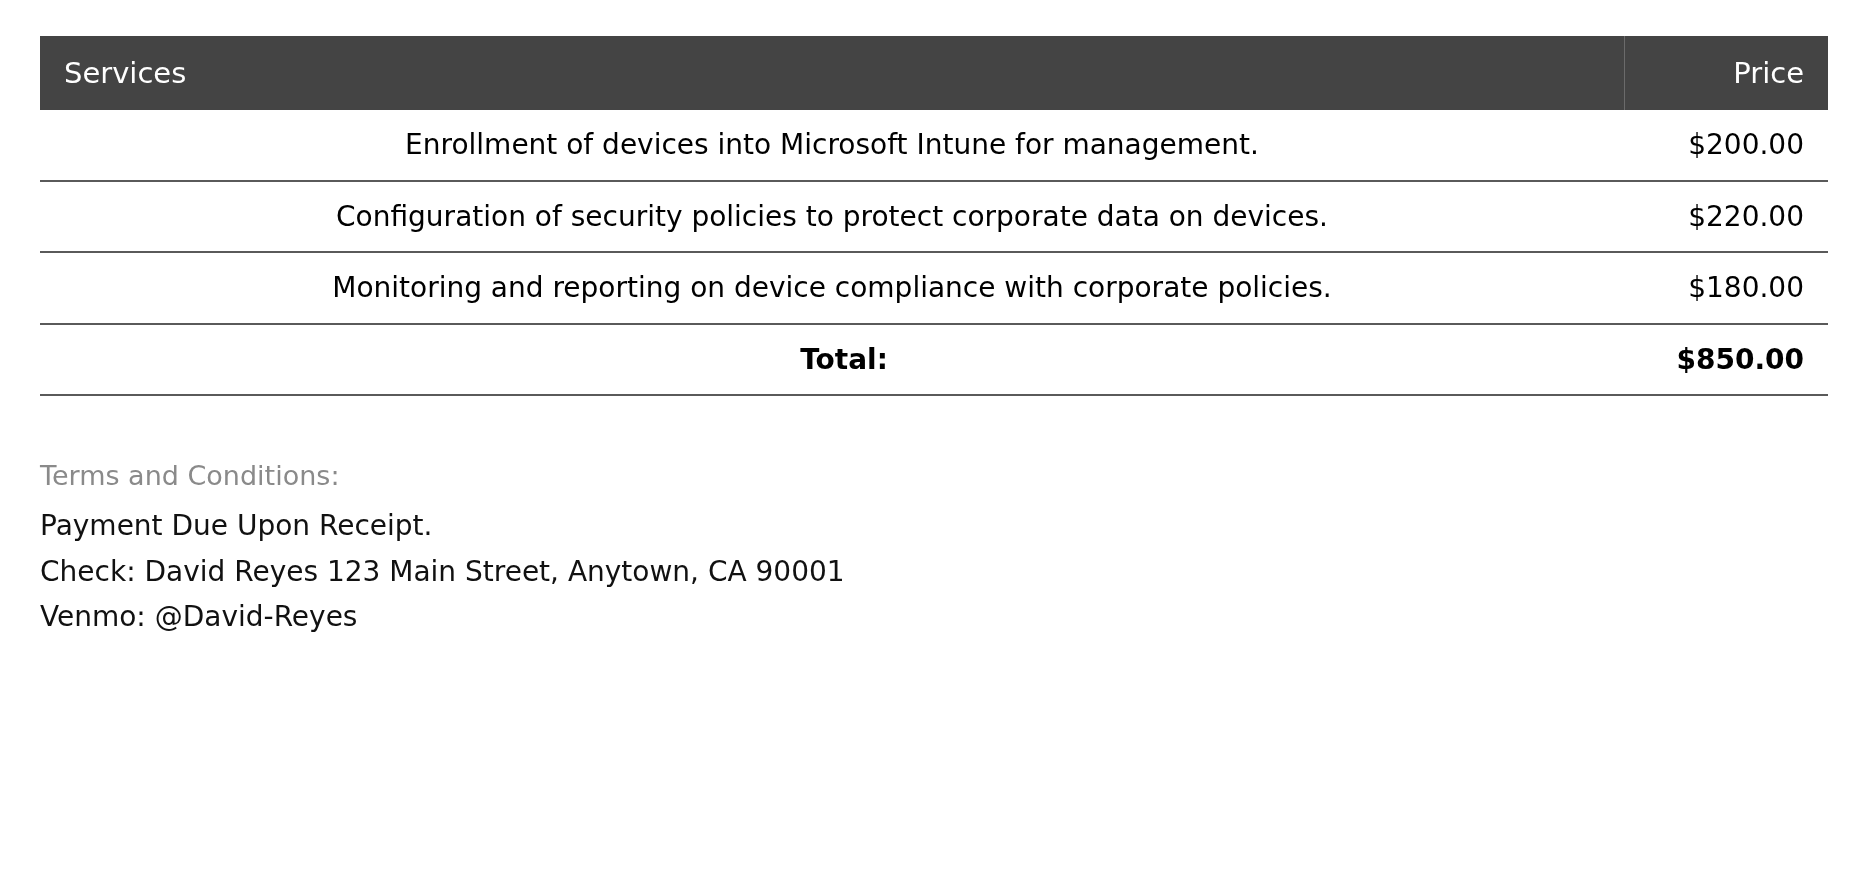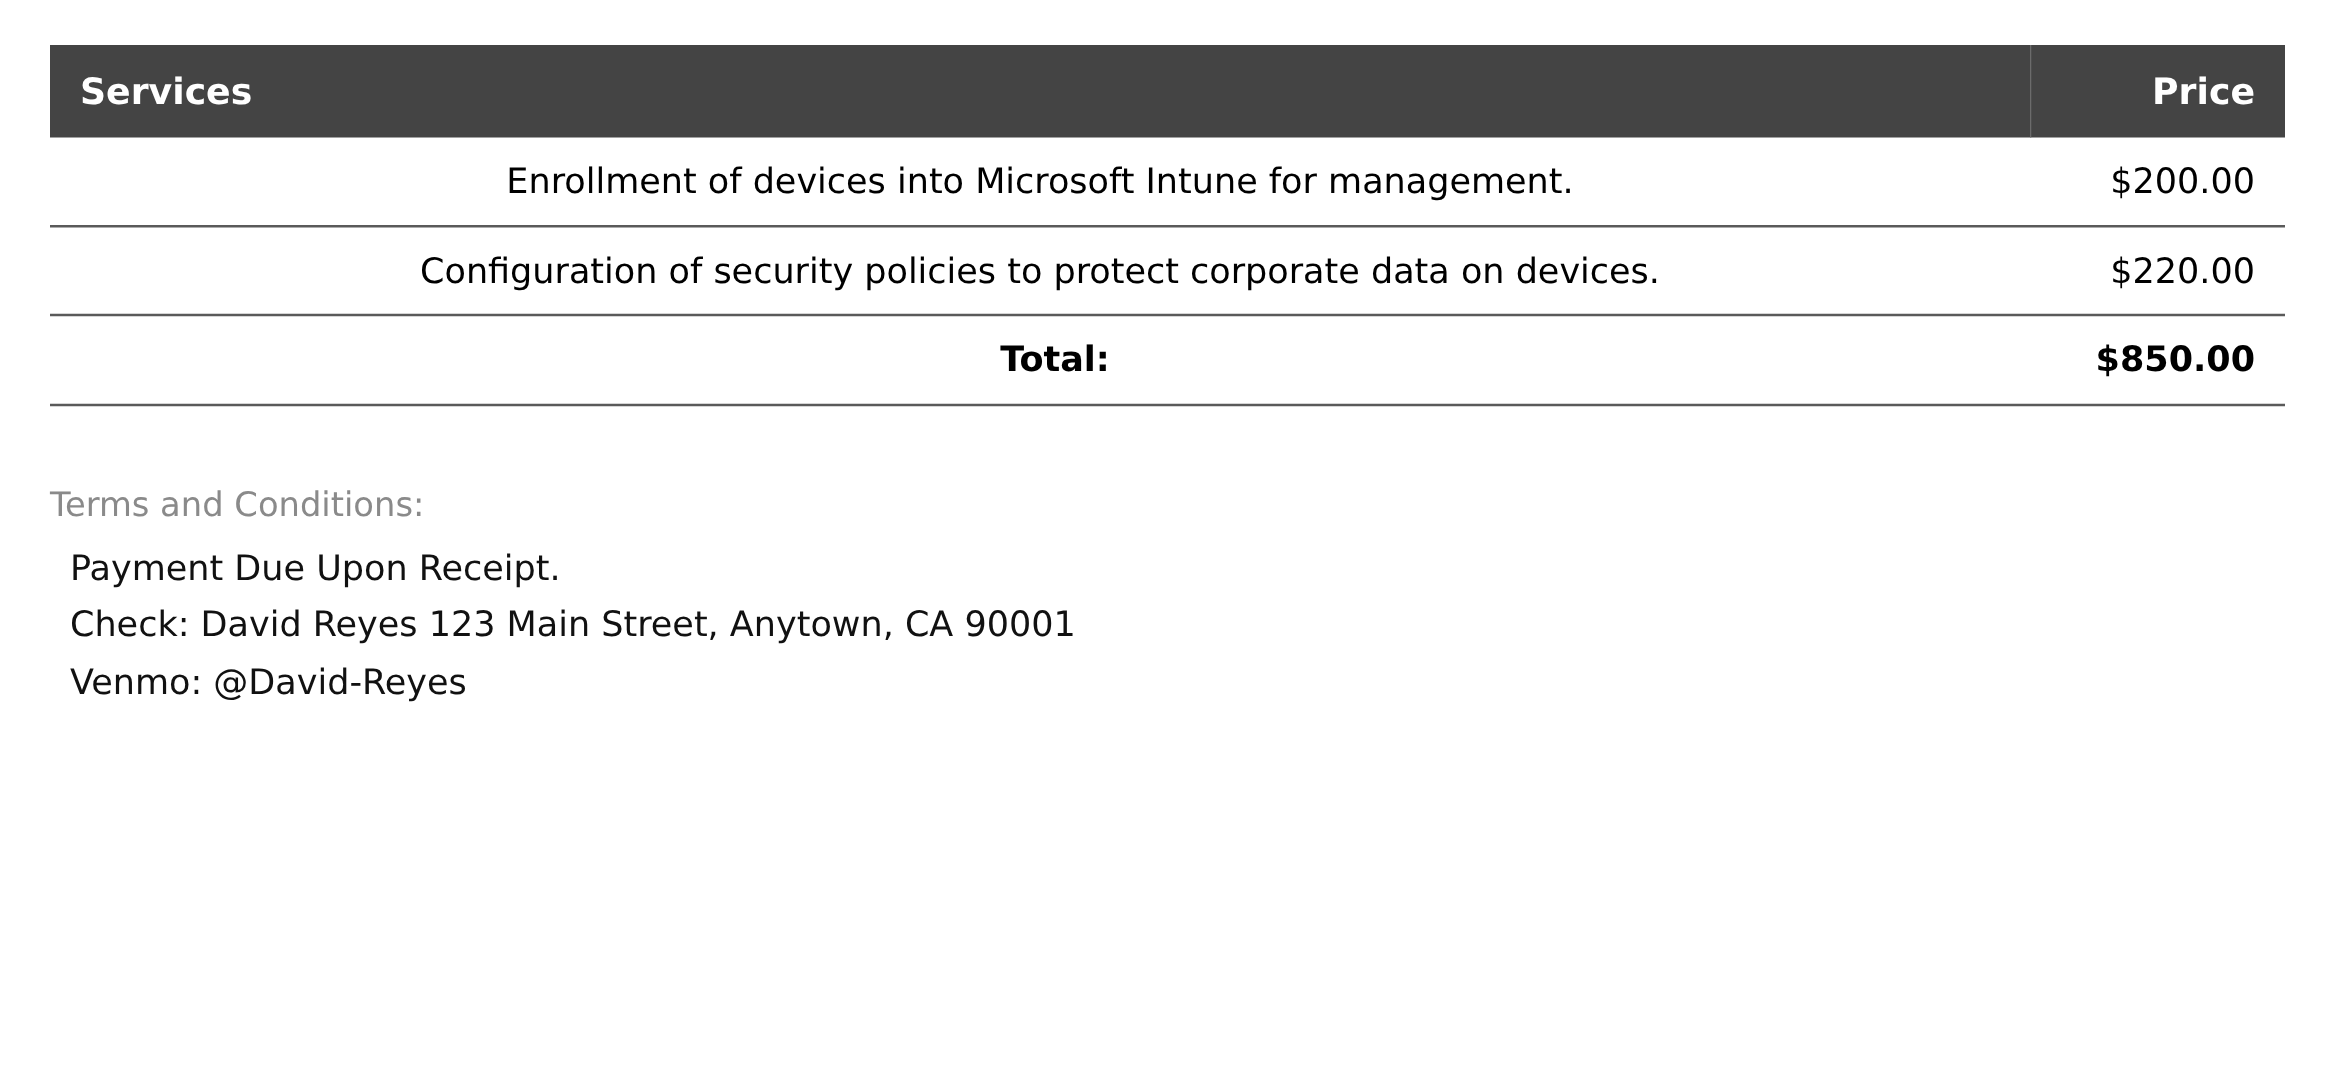--- a/index.html
+++ b/index.html
@@ -22,21 +22,21 @@
   }
   table.invoice {
     width: 1788px;
     border-collapse: collapse;
     table-layout: fixed;
   }
   table.invoice thead th {
     background: #444444;
     color: #ffffff;
     font-size: 29px;
-    font-weight: bold;
+    font-weight: normal;
     padding: 20px 24px;
     height: 68px;
     box-sizing: border-box;
   }
   th.col-services {
     text-align: left;
     border-right: 1px solid #6b6b6b;
   }
   th.col-price {
     text-align: right;
@@ -73,21 +73,20 @@
   }
   .terms-title {
     font-size: 27px;
     color: #8a8a8a;
     margin-bottom: 12px;
   }
   .terms-line {
     font-size: 28px;
     color: #111111;
     line-height: 1.62;
-    margin-left: 16px;
   }
 </style>
 </head>
 <body>
 
 <div class="page">
 
   <table class="invoice">
     <thead>
       <tr>
@@ -97,20 +96,24 @@
     </thead>
     <tbody>
       <tr>
         <td class="desc">Enrollment of devices into Microsoft Intune for management.</td>
         <td class="price">$200.00</td>
       </tr>
       <tr>
         <td class="desc">Configuration of security policies to protect corporate data on devices.</td>
         <td class="price">$220.00</td>
       </tr>
+      <tr>
+        <td class="desc">Monitoring and reporting on device compliance with corporate policies.</td>
+        <td class="price">$180.00</td>
+      </tr>
       <tr class="total-row">
         <td class="total-label">Total:</td>
         <td class="price">$850.00</td>
       </tr>
     </tbody>
   </table>
 
   <div class="terms">
     <div class="terms-title">Terms and Conditions:</div>
     <div class="terms-line">Payment Due Upon Receipt.</div>

